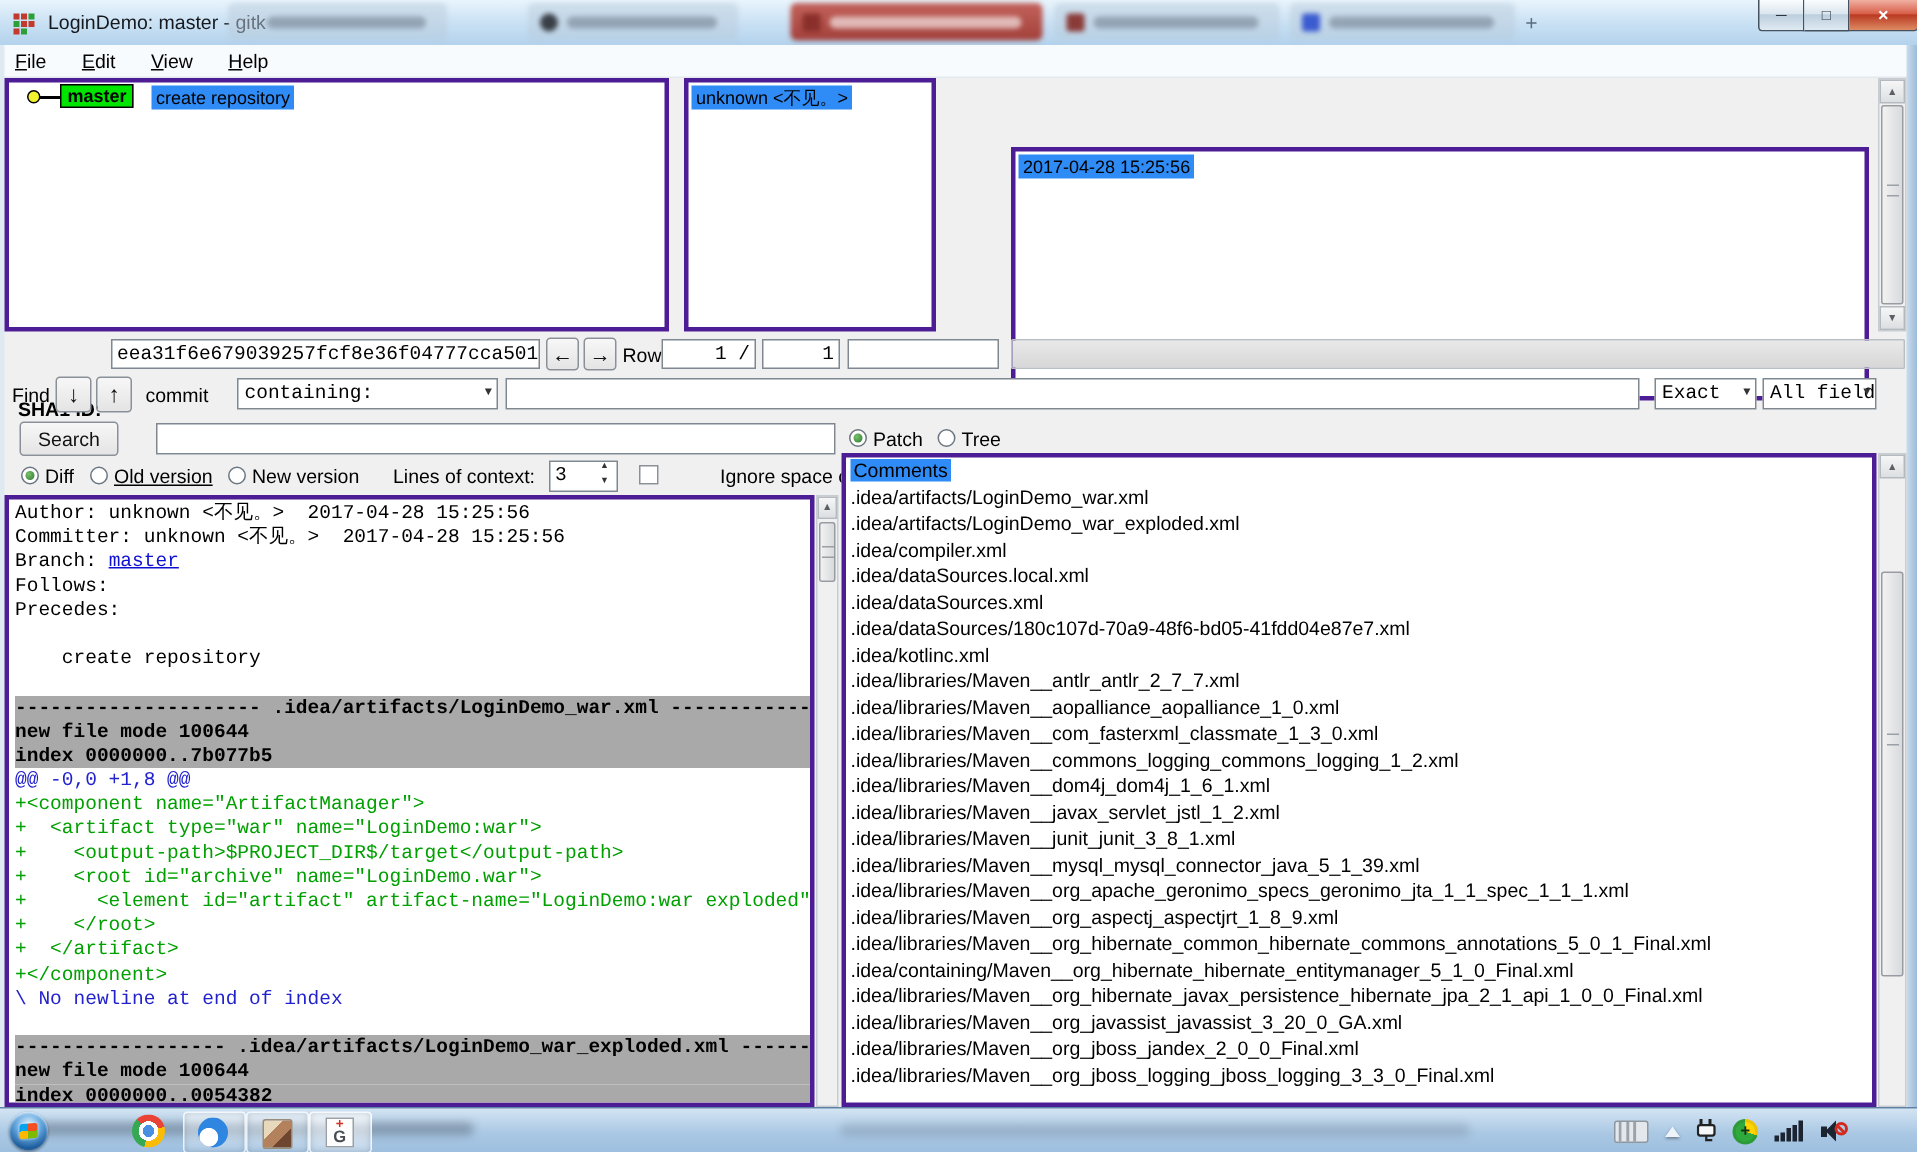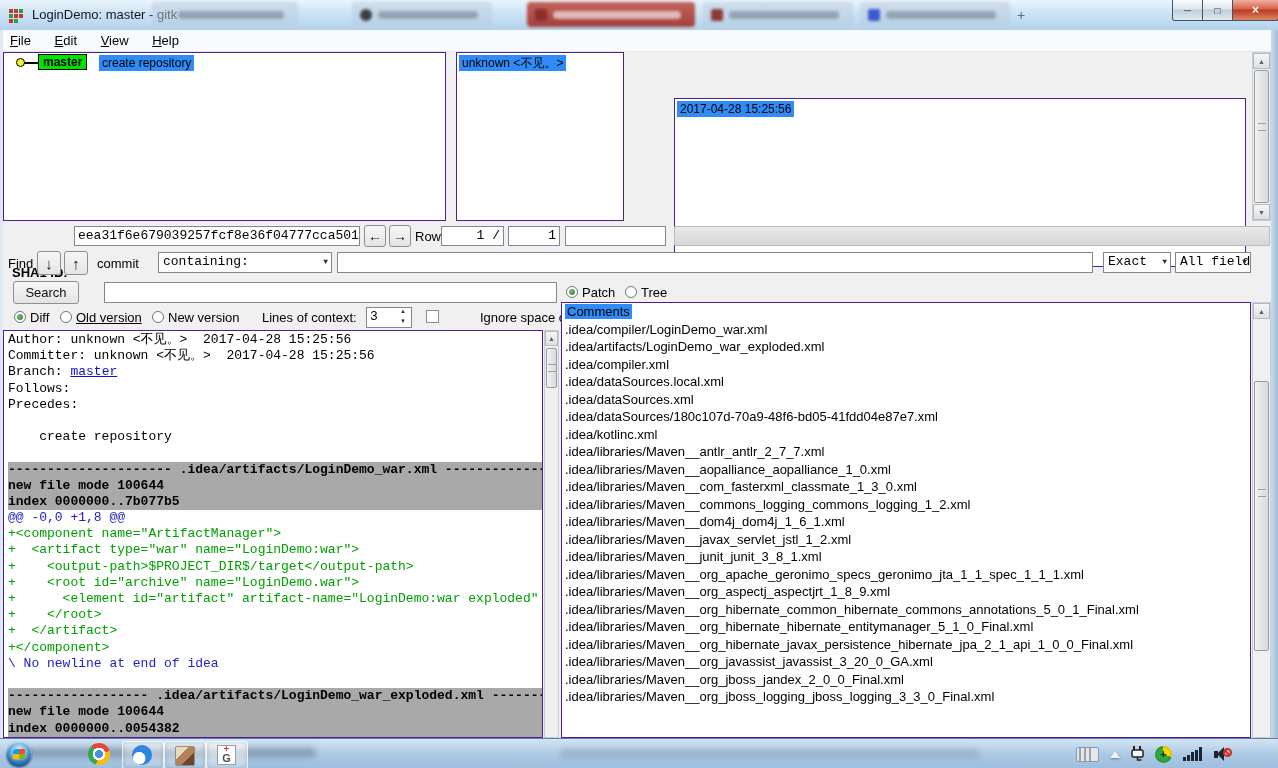--- a/index.html
+++ b/index.html
@@ -27,21 +27,21 @@
   .wbtn.max{width:29px;border-left:none;border-right:none;}
   .wbtn.close{width:45px;border-radius:0 0 3px 0;color:#fff;font-size:12px;font-weight:bold;
         background:linear-gradient(#f0b0a2,#d8604b 45%,#b93a22 50%,#dd8a63);}
 
   
   .menubar{position:absolute;left:0;top:30px;width:1278px;height:21px;background:#f8fbfe;border-bottom:1px solid #e3e8ee;}
   .menu-item{display:inline-block;padding:3px 10px 0 10px;font-size:13px;color:#000;}
   .menu-item::first-letter{text-decoration:underline;}
 
   
-  .pane{position:absolute;background:#fff;border:1px solid #4c1d95;box-sizing:border-box;overflow:hidden;}
+  .pane{position:absolute;background:#fff;border:3px solid #4c1d95;box-sizing:border-box;overflow:hidden;}
   .lbl{position:absolute;white-space:nowrap;}
   .entry{position:absolute;background:#fff;border:1px solid #7f8890;box-sizing:border-box;
          font-family:"Liberation Mono","DejaVu Sans Mono",monospace;font-size:13px;padding:1px 3px;
          white-space:nowrap;overflow:hidden;}
   .entry.right{text-align:right;}
   .tkbtn{position:absolute;background:linear-gradient(#f7f7f7,#e4e4e4);border:1px solid #8a9097;border-radius:3px;
          box-sizing:border-box;display:flex;align-items:center;justify-content:center;font-weight:bold;color:#111;}
   .combo{position:absolute;background:#fff;border:1px solid #7f8890;box-sizing:border-box;
          font-family:"Liberation Mono","DejaVu Sans Mono",monospace;font-size:13px;padding:1px 16px 1px 4px;
          white-space:nowrap;overflow:hidden;}
@@ -274,58 +274,59 @@
         <div class="dl head">index 0000000..7b077b5</div>
         <div class="dl hunk">@@ -0,0 +1,8 @@</div>
         <div class="dl add">+&lt;component name="ArtifactManager"&gt;</div>
         <div class="dl add">+  &lt;artifact type="war" name="LoginDemo:war"&gt;</div>
         <div class="dl add">+    &lt;output-path&gt;$PROJECT_DIR$/target&lt;/output-path&gt;</div>
         <div class="dl add">+    &lt;root id="archive" name="LoginDemo.war"&gt;</div>
         <div class="dl add">+      &lt;element id="artifact" artifact-name="LoginDemo:war exploded" /&gt;</div>
         <div class="dl add">+    &lt;/root&gt;</div>
         <div class="dl add">+  &lt;/artifact&gt;</div>
         <div class="dl add">+&lt;/component&gt;</div>
-        <div class="dl nonewline">\ No newline at end of idea</div>
+        <div class="dl nonewline">\ No newline at end of index</div>
         <div class="dl blank">&nbsp;</div>
         <div class="dl head">------------------ .idea/artifacts/LoginDemo_war_exploded.xml ------------------------</div>
         <div class="dl head">new file mode 100644</div>
         <div class="dl head">index 0000000..0054382</div>
         <div class="dl hunk">@@ -0,0 +1,49 @@</div>
       </div>
   </div>
   <div class="vscroll" style="left:544px;top:330px;width:15px;height:408px;">
     <div class="vs-btn" style="top:0;height:15px;">
         <span>▲</span>
       </div>
     <div class="vs-thumb" style="top:17px;height:40px;">
         <div class="vs-grip"></div>
       </div>
   </div>
 
   <div class="pane" style="left:561px;top:302px;width:690px;height:436px;">
     <div>
         <div class="file-row"><span class="fsel">Comments</span></div>
-        <div class="file-row"><span>.idea/compiler/LoginDemo_war.xml</span></div>
+        <div class="file-row"><span>.idea/artifacts/LoginDemo_war.xml</span></div>
         <div class="file-row"><span>.idea/artifacts/LoginDemo_war_exploded.xml</span></div>
         <div class="file-row"><span>.idea/compiler.xml</span></div>
         <div class="file-row"><span>.idea/dataSources.local.xml</span></div>
         <div class="file-row"><span>.idea/dataSources.xml</span></div>
         <div class="file-row"><span>.idea/dataSources/180c107d-70a9-48f6-bd05-41fdd04e87e7.xml</span></div>
         <div class="file-row"><span>.idea/kotlinc.xml</span></div>
         <div class="file-row"><span>.idea/libraries/Maven__antlr_antlr_2_7_7.xml</span></div>
         <div class="file-row"><span>.idea/libraries/Maven__aopalliance_aopalliance_1_0.xml</span></div>
         <div class="file-row"><span>.idea/libraries/Maven__com_fasterxml_classmate_1_3_0.xml</span></div>
         <div class="file-row"><span>.idea/libraries/Maven__commons_logging_commons_logging_1_2.xml</span></div>
         <div class="file-row"><span>.idea/libraries/Maven__dom4j_dom4j_1_6_1.xml</span></div>
         <div class="file-row"><span>.idea/libraries/Maven__javax_servlet_jstl_1_2.xml</span></div>
         <div class="file-row"><span>.idea/libraries/Maven__junit_junit_3_8_1.xml</span></div>
+        <div class="file-row"><span>.idea/libraries/Maven__mysql_mysql_connector_java_5_1_39.xml</span></div>
         <div class="file-row"><span>.idea/libraries/Maven__org_apache_geronimo_specs_geronimo_jta_1_1_spec_1_1_1.xml</span></div>
         <div class="file-row"><span>.idea/libraries/Maven__org_aspectj_aspectjrt_1_8_9.xml</span></div>
         <div class="file-row"><span>.idea/libraries/Maven__org_hibernate_common_hibernate_commons_annotations_5_0_1_Final.xml</span></div>
-        <div class="file-row"><span>.idea/libraries/Maven__org_hibernate_hibernate_entitymanager_5_1_0_Final.xml</span></div>
+        <div class="file-row"><span>.idea/containing/Maven__org_hibernate_hibernate_entitymanager_5_1_0_Final.xml</span></div>
         <div class="file-row"><span>.idea/libraries/Maven__org_hibernate_javax_persistence_hibernate_jpa_2_1_api_1_0_0_Final.xml</span></div>
         <div class="file-row"><span>.idea/libraries/Maven__org_javassist_javassist_3_20_0_GA.xml</span></div>
         <div class="file-row"><span>.idea/libraries/Maven__org_jboss_jandex_2_0_0_Final.xml</span></div>
         <div class="file-row"><span>.idea/libraries/Maven__org_jboss_logging_jboss_logging_3_3_0_Final.xml</span></div>
       </div>
   </div>
   <div class="vscroll" style="left:1252px;top:302px;width:19px;height:436px;">
     <div class="vs-btn" style="top:0;">
         <span>▲</span>
       </div>

